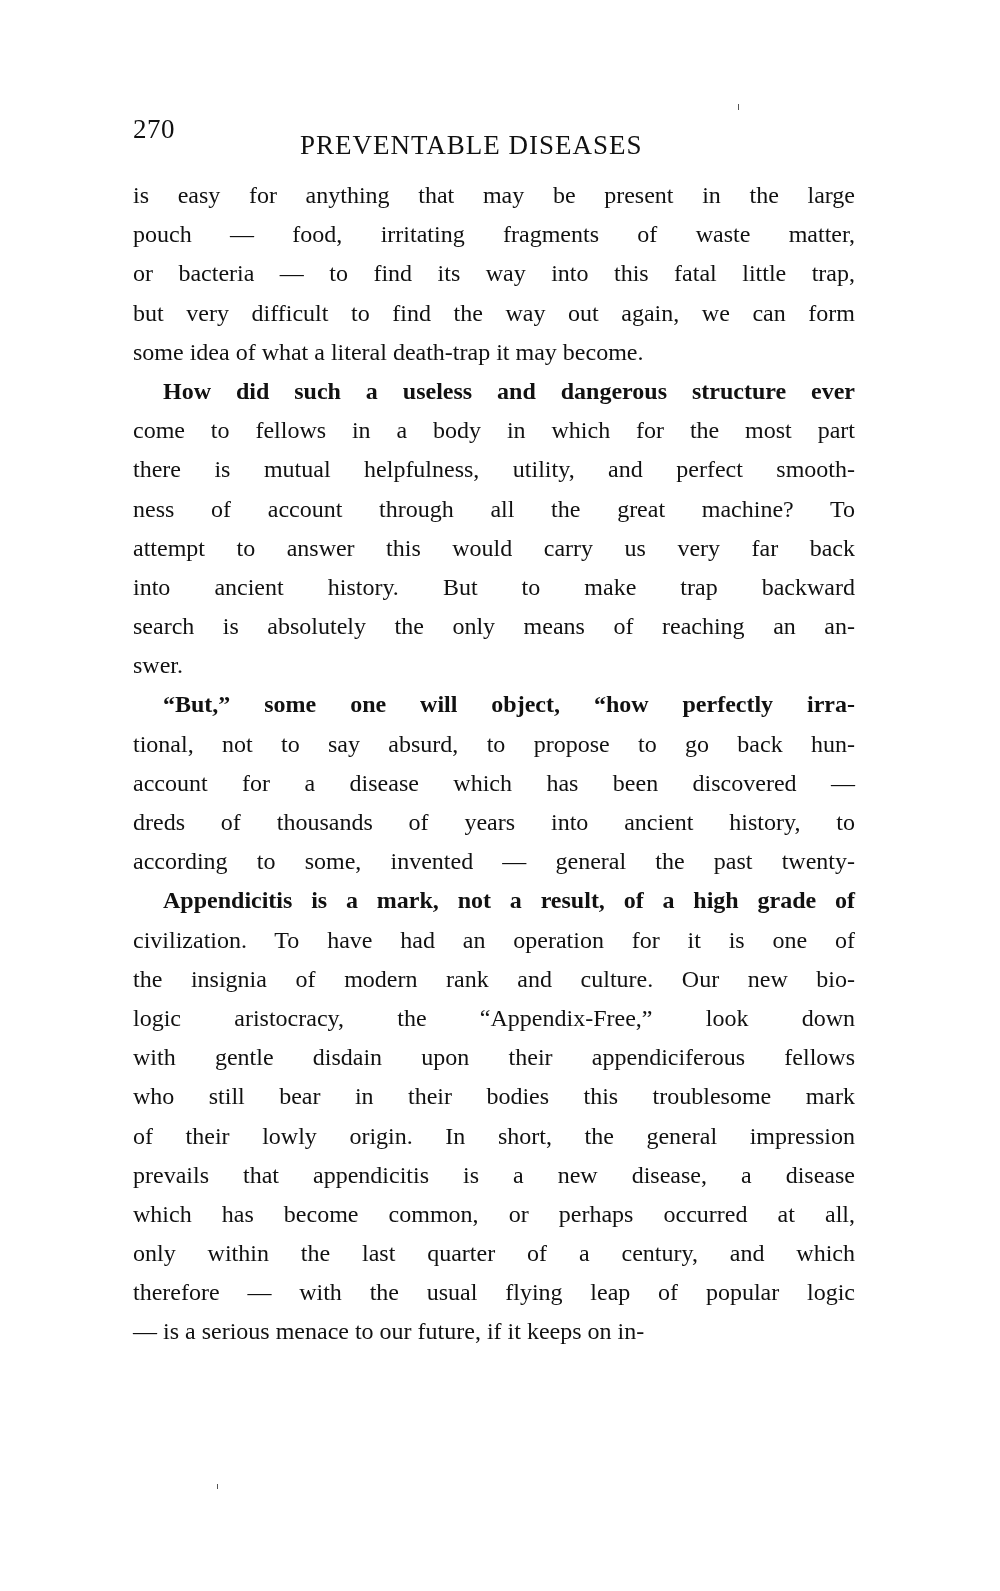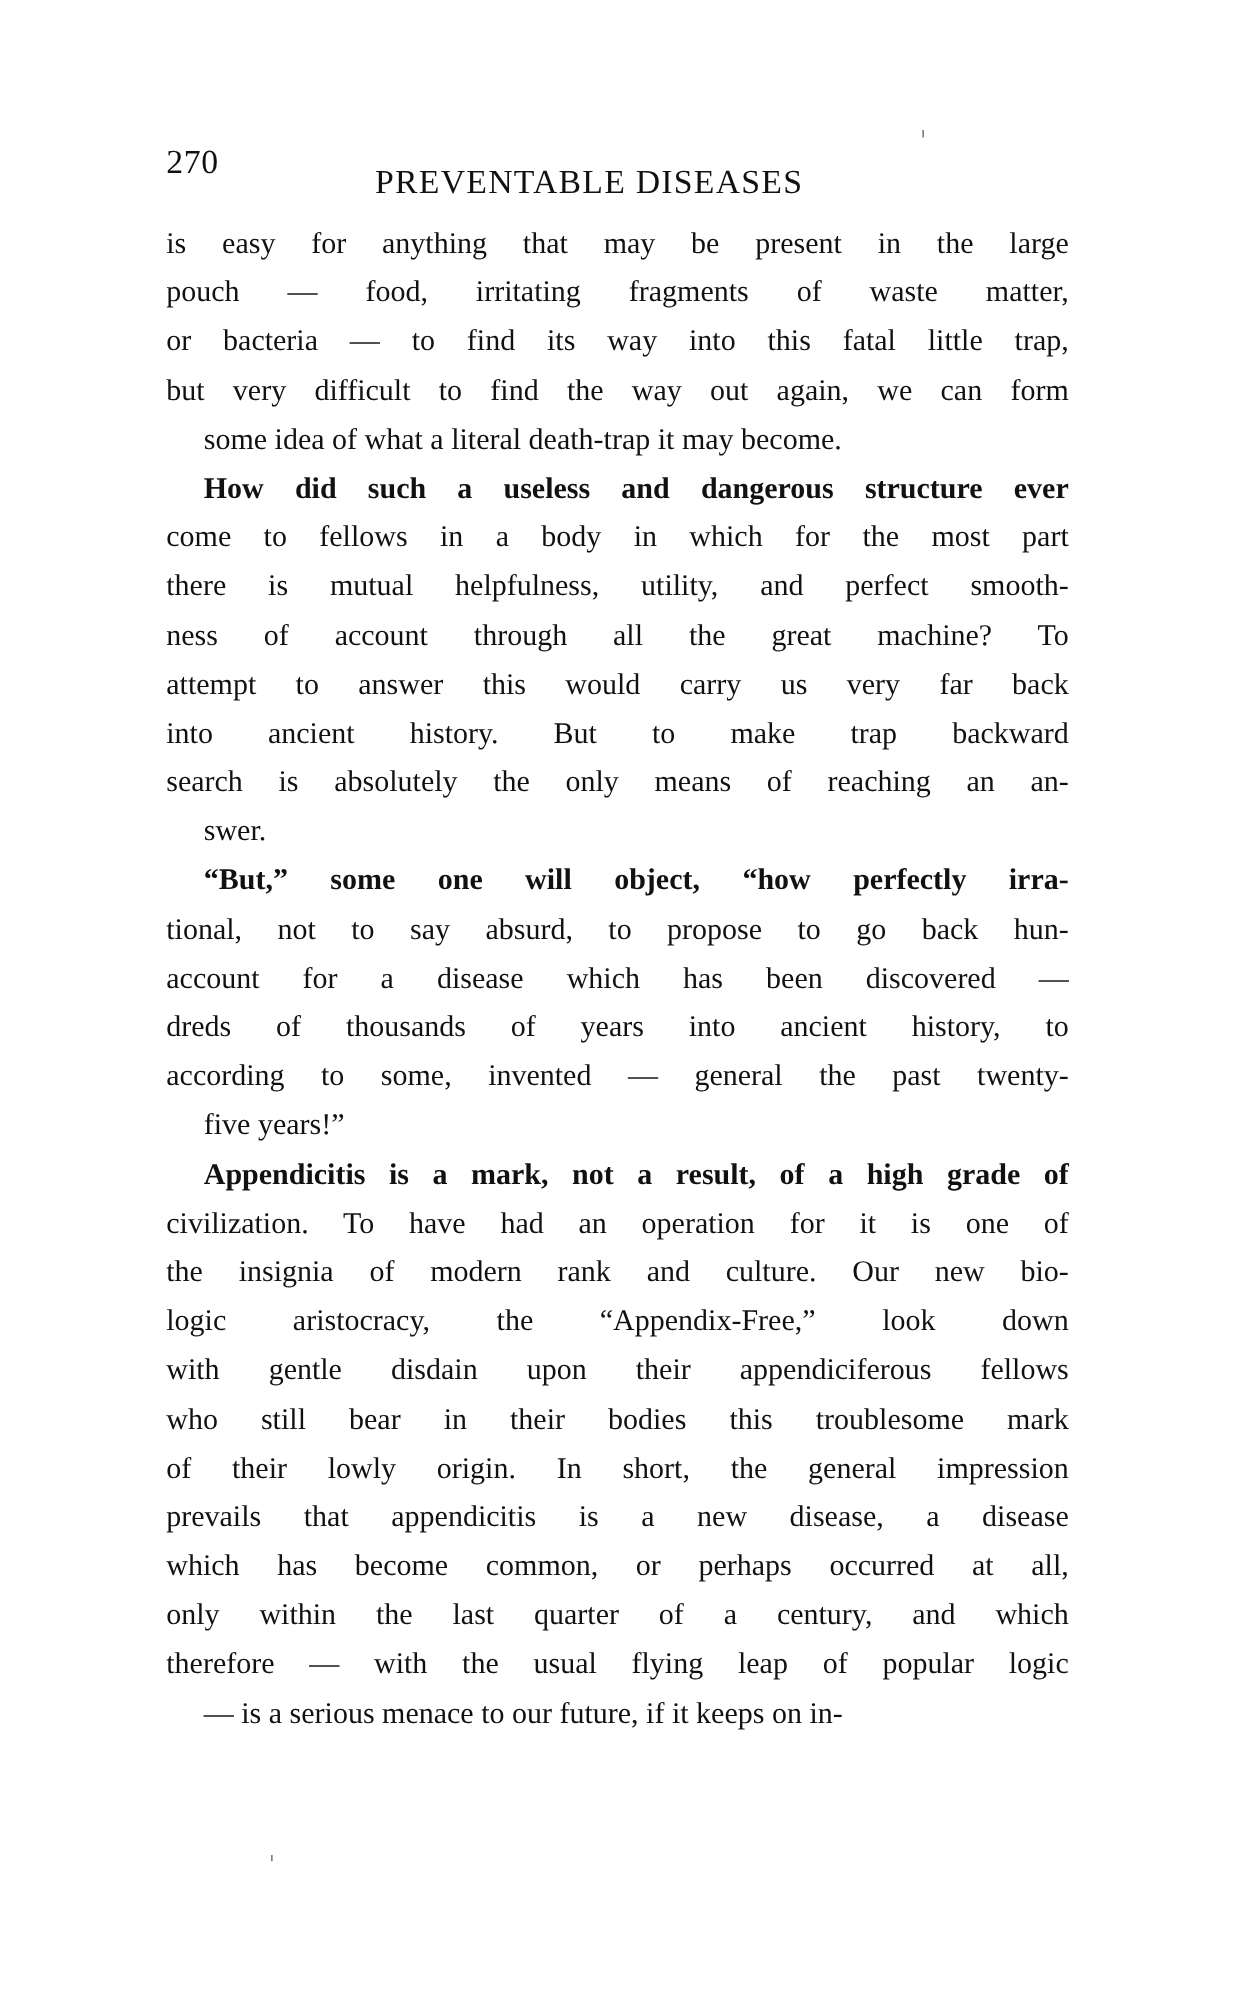--- a/index.html
+++ b/index.html
@@ -54,21 +54,20 @@
       display: block;
       height: 39.2px;
       line-height: 39.2px;
       font-size: 24px;
       white-space: nowrap;
       text-align: justify;
       text-align-last: justify;
     }
     .line.last {
       text-align-last: left;
-      margin-left: 30px;
     }
     .line.indent {
       padding-left: 30px;
       font-weight: bold;
     }
     .scan-mark {
       position: absolute;
       background: #555;
     }
   </style>
@@ -98,21 +97,20 @@
         <span class="line">into ancient history. But to make trap backward</span>
         <span class="line">search is absolutely the only means of reaching an an-</span>
         <span class="line last">swer.</span>
       </div>
       <div>
         <span class="line indent">“But,” some one will object, “how perfectly irra-</span>
         <span class="line">tional, not to say absurd, to propose to go back hun-</span>
         <span class="line">account for a disease which has been discovered —</span>
         <span class="line">dreds of thousands of years into ancient history, to</span>
         <span class="line">according to some, invented — general the past twenty-</span>
-        <span class="line last">five years!”</span>
       </div>
       <div>
         <span class="line indent">Appendicitis is a mark, not a result, of a high grade of</span>
         <span class="line">civilization. To have had an operation for it is one of</span>
         <span class="line">the insignia of modern rank and culture. Our new bio-</span>
         <span class="line">logic aristocracy, the “Appendix-Free,” look down</span>
         <span class="line">with gentle disdain upon their appendiciferous fellows</span>
         <span class="line">who still bear in their bodies this troublesome mark</span>
         <span class="line">of their lowly origin. In short, the general impression</span>
         <span class="line">prevails that appendicitis is a new disease, a disease</span>

